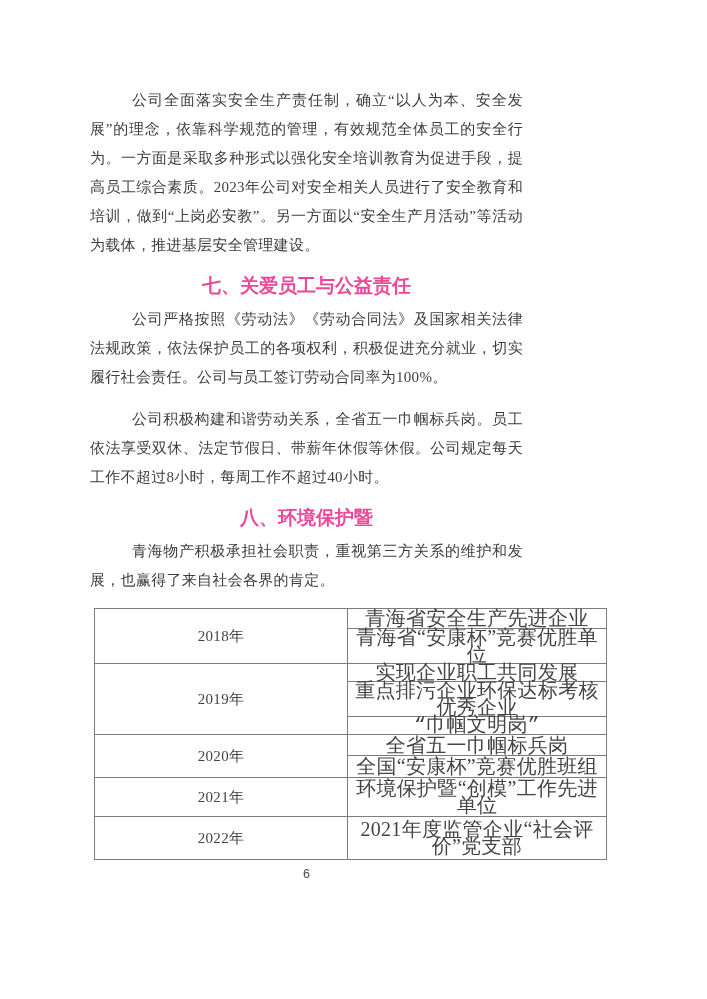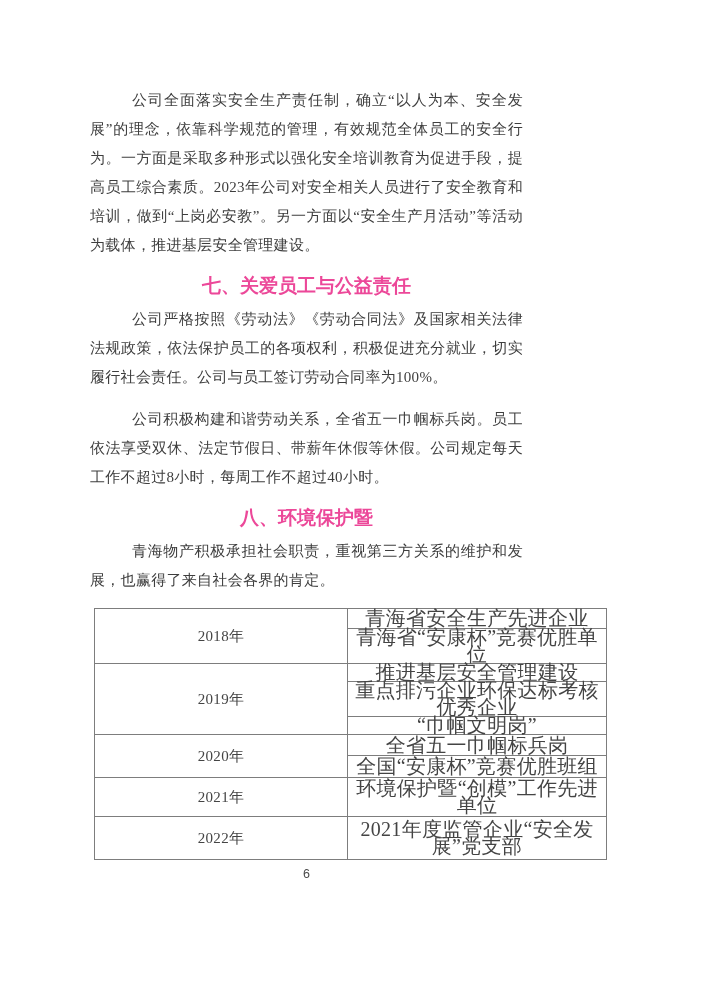--- a/index.html
+++ b/index.html
@@ -51,21 +51,21 @@
     font-size: 20px;
     line-height: 17px;
     color: #444444;
     letter-spacing: 0.3px;
   }
   table.awards td.year {
     font-size: 15px;
   }
   tr.h20 { height: 20px; }
   tr.h18 { height: 18px; }
-  tr.h17 { height: 17px; }
+  tr.h17 { height: 17px; font-family: Liberation Mono, monospace; }
   tr.h21 { height: 21px; }
   tr.h22 { height: 22px; font-family: Liberation Serif, serif; }
   tr.h39 { height: 39px; }
   tr.h43 { height: 43px; }
   .page-number {
     text-align: center;
     font-size: 12.5px;
     color: #4a4a4a;
     margin-top: 7px;
     font-family: "Liberation Sans", "DejaVu Sans", sans-serif;
@@ -99,42 +99,42 @@
       <tbody>
         <tr class="h20">
           <td class="year" rowspan="2">2018年</td>
           <td>青海省安全生产先进企业</td>
         </tr>
         <tr class="h20">
           <td>青海省“安康杯”竞赛优胜单位</td>
         </tr>
         <tr class="h18">
           <td class="year" rowspan="3">2019年</td>
-          <td>推进基层安全管理建设</td>
+          <td>实现企业职工共同发展</td>
         </tr>
         <tr class="h18">
           <td>重点排污企业环保达标考核优秀企业</td>
         </tr>
         <tr class="h17">
           <td>“巾帼文明岗”</td>
         </tr>
         <tr class="h21">
           <td class="year" rowspan="2">2020年</td>
           <td>全省五一巾帼标兵岗</td>
         </tr>
         <tr class="h22">
           <td>全国“安康杯”竞赛优胜班组</td>
         </tr>
         <tr class="h39">
           <td class="year">2021年</td>
           <td>环境保护暨“创模”工作先进单位</td>
         </tr>
         <tr class="h43">
           <td class="year">2022年</td>
-          <td>2021年度监管企业“安全发展”党支部</td>
+          <td>2021年度监管企业“社会评价”党支部</td>
         </tr>
       </tbody>
     </table>
 
     <div class="page-number">6</div>
 
   </div>
 </div>
 
 </body></html>

